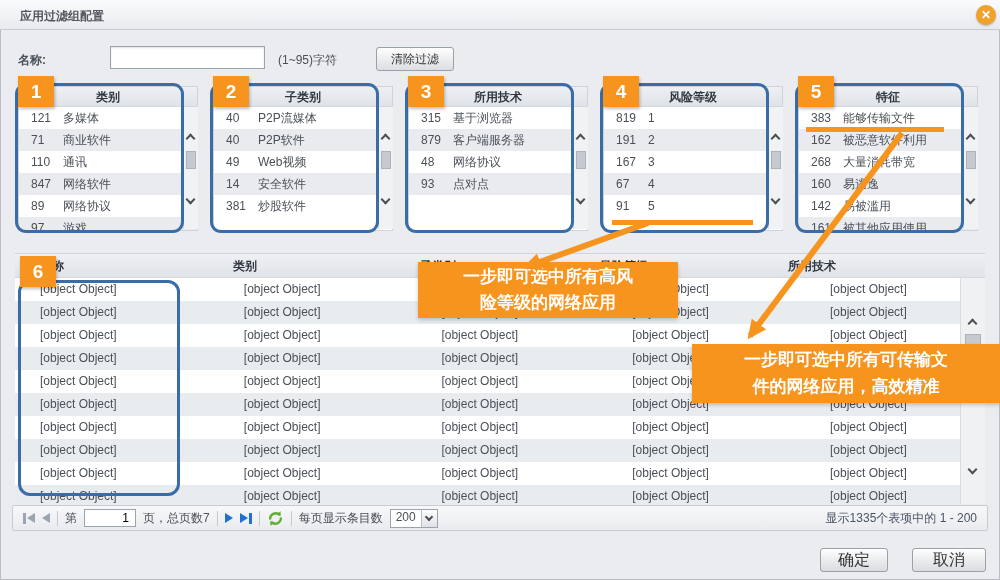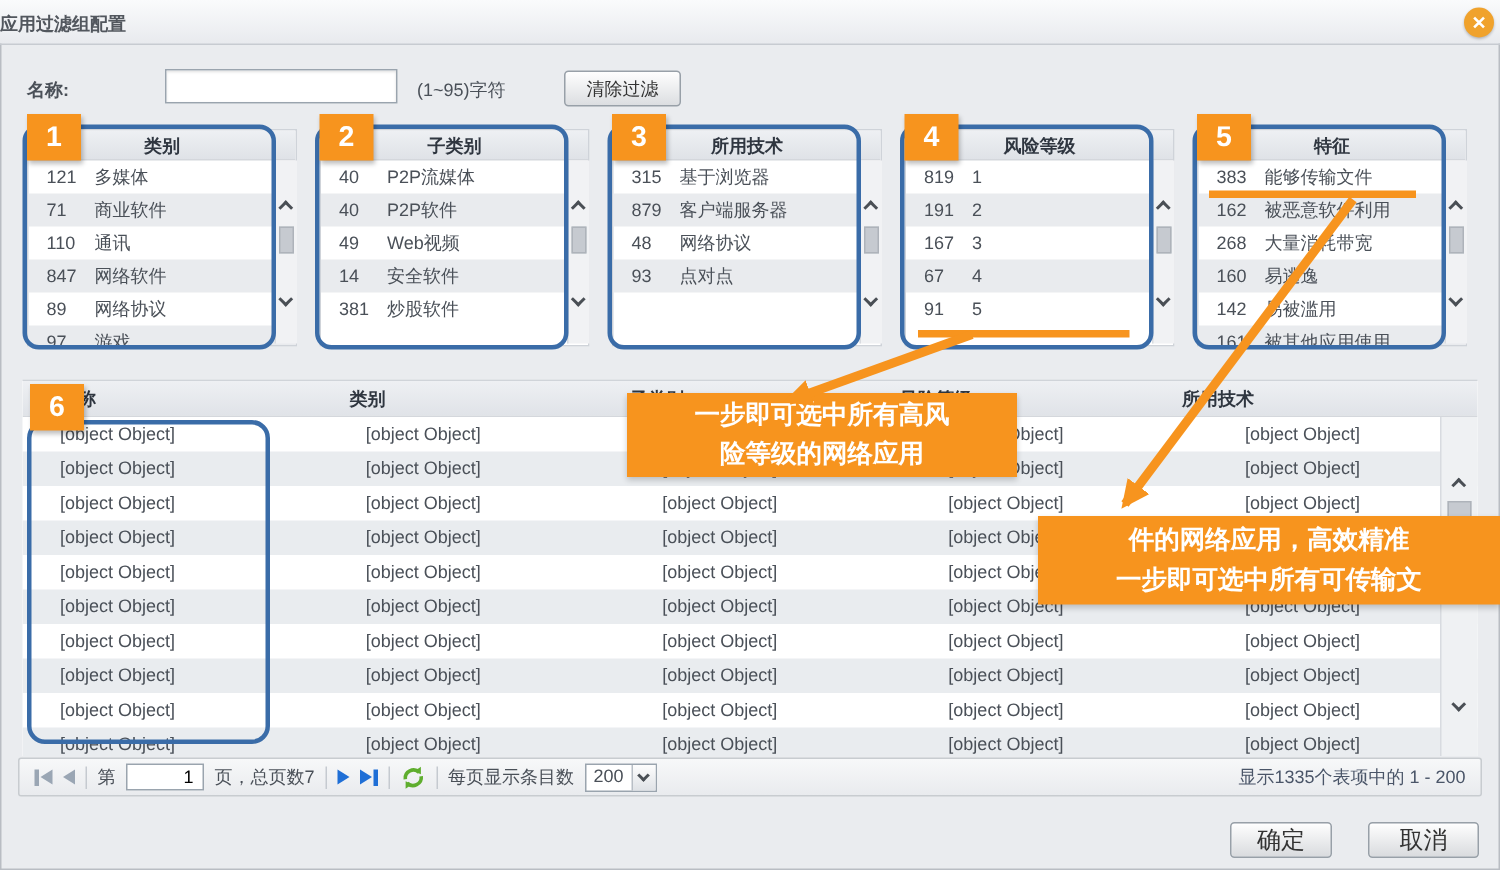--- a/index.html
+++ b/index.html
@@ -4,21 +4,21 @@
 <style>
   * { margin:0; padding:0; box-sizing:border-box; }
   html,body { width:1000px; height:580px; }
   body { font-family:"Liberation Sans", sans-serif; font-size:12px; color:#3f4750; }
   .dialog { position:relative; width:1000px; height:580px; background:#eaecef; overflow:hidden;
             box-shadow:inset 0 0 0 1px #b9bdc3; }
 
   
   .titlebar { position:absolute; left:0; top:0; width:1000px; height:30px;
               background:linear-gradient(#fafbfc,#e8eaee); border-bottom:1px solid #c7cbd1; }
-  .titlebar .title { position:absolute; left:0; top:8px; color:#52575e; font-weight:bold; }
+  .titlebar .title { position:absolute; left:20px; top:8px; color:#52575e; font-weight:bold; }
   .close { position:absolute; left:976px; top:5px; width:20px; height:20px; border-radius:50%;
            background:#f0a22c; color:#fff; font-weight:bold; font-size:12px; text-align:center;
            line-height:20px; box-shadow:0 1px 2px rgba(0,0,0,.25); cursor:pointer; }
 
   
   .name-row { position:absolute; left:0; top:32px; width:1000px; height:46px; }
   .name-lbl { position:absolute; left:18px; top:20px; font-weight:bold; color:#4a5058; }
   .name-input { position:absolute; left:110px; top:14px; width:155px; height:23px;
                 border:1px solid #9aa4ae; background:#fff; box-shadow:inset 0 1px 2px rgba(0,0,0,.12);
                 padding:0 5px; font-family:inherit; font-size:12px; }
@@ -524,22 +524,22 @@
     <rect x="806" y="127" width="138" height="5" fill="#f7941e"></rect>
     <line x1="648" y1="223" x2="526" y2="267" stroke="#f7941e" stroke-width="6" marker-end="url(#ah)"></line>
     <line x1="902" y1="133" x2="750" y2="336" stroke="#f7941e" stroke-width="6" marker-end="url(#ah)"></line>
   </svg>
 
   <div class="callout callout-1">
     <span>一步即可选中所有高风</span>
     <span>险等级的网络应用</span>
   </div>
   <div class="callout callout-2">
+    <span>一步即可选中所有可传输文</span>
     <span>件的网络应用，高效精准</span>
-    <span>一步即可选中所有可传输文</span>
   </div>
 
   <div class="pagebar">
     <span class="nav dis">
         <span class="bar"></span>
         <span class="tri tri-left"></span>
       </span>
     <span class="nav dis">
         <span class="tri tri-left"></span>
       </span>

